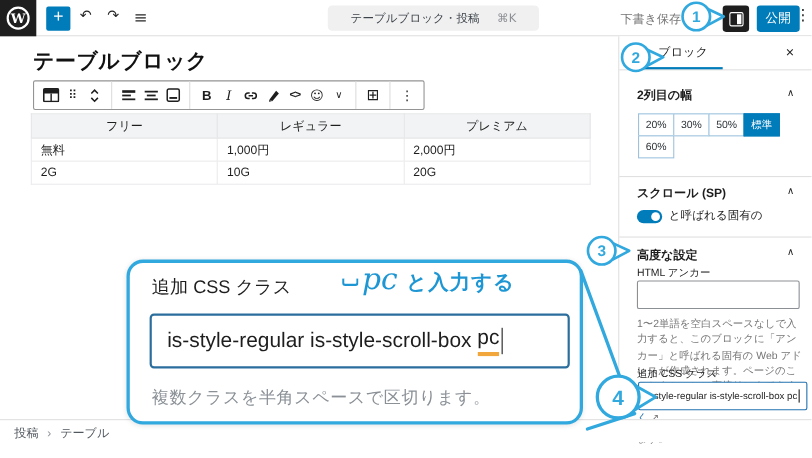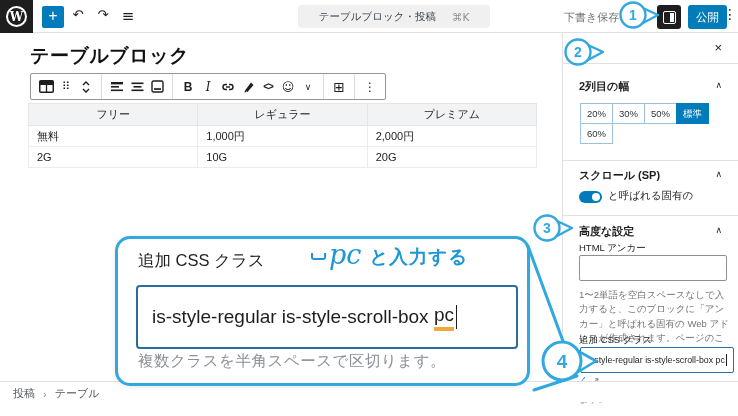--- a/index.html
+++ b/index.html
@@ -70,21 +70,21 @@
   .footer { position:absolute; left:0; top:381px; width:738px; height:21px; background:#fff; border-top:1px solid #e0e0e0; }
   .breadcrumb { position:absolute; left:13px; top:4px; font-size:11px; color:#50575e; display:flex; gap:8px; align-items:center; }
 
   
   .callout { position:absolute; left:115px; top:236px; width:415px; height:150px; background:#fff; border:3.5px solid #31a8de; border-radius:15px; box-shadow:0 1px 5px rgba(0,0,0,.10); }
   .co-label { position:absolute; left:20px; top:11px; font-size:16.5px; color:#1e1e1e; }
   .co-note { position:absolute; left:193px; top:2px; color:#1d96d3; display:flex; align-items:flex-end; }
   .space-mark { width:15px; height:7px; border:2px solid #1d96d3; border-top:none; border-radius:0 0 3px 3px; margin:0 3px 8px 0; }
   .co-note-code { font-family:"DejaVu Serif",serif; font-style:italic; font-size:27px; line-height:1; margin-right:8px; }
   .co-note-text { font-size:18.5px; font-weight:bold; letter-spacing:1px; line-height:1.2; }
-  .co-input { position:absolute; left:18px; top:46px; width:382px; height:64px; border:2.5px solid #2b6e9e; border-radius:4px; background:#fff; display:flex; align-items:center; padding:0 14px; font-size:19px; color:#1e1e1e; white-space:pre; }
+  .co-input { position:absolute; left:18px; top:46px; width:382px; height:50px; border:2.5px solid #2b6e9e; border-radius:4px; background:#fff; display:flex; align-items:center; padding:0 14px; font-size:19px; color:#1e1e1e; white-space:pre; }
   .co-pc { border-bottom:4.5px solid #f2a73d; padding-bottom:1px; border-radius:1px; }
   .co-caret { width:1.5px; height:24px; background:#1e1e1e; margin-left:2px; flex:none; }
   .co-help { position:absolute; left:20px; top:112px; font-size:15.5px; color:#8a9096; letter-spacing:.5px; }
 
   
   .anno-overlay { position:absolute; left:0; top:0; width:738px; height:416px; pointer-events:none; }
   .anno-overlay text { font-family:"Liberation Sans","DejaVu Sans",sans-serif; font-weight:bold; fill:#31a8de; }
 </style>
 </head>
 <body>
@@ -208,20 +208,21 @@
           <td>2G</td>
           <td>10G</td>
           <td>20G</td>
         </tr>
       </tbody>
   </table>
 
 
   <div class="sidebar">
     <div class="sb-tabrow">
+      <span class="sb-tab">ブロック</span>
       <span class="sb-close"><span>×</span></span>
     </div>
 
     <div class="sb-panel-title" style="top:46px;">2列目の幅</div>
     <div class="sb-chevron icon-font" style="top:47px;">∧</div>
     <div class="width-btns" id="width-btns">
         <span class="w-btn">20%</span>
         <span class="w-btn">30%</span>
         <span class="w-btn">50%</span>
         <span class="w-btn selected">標準</span>

